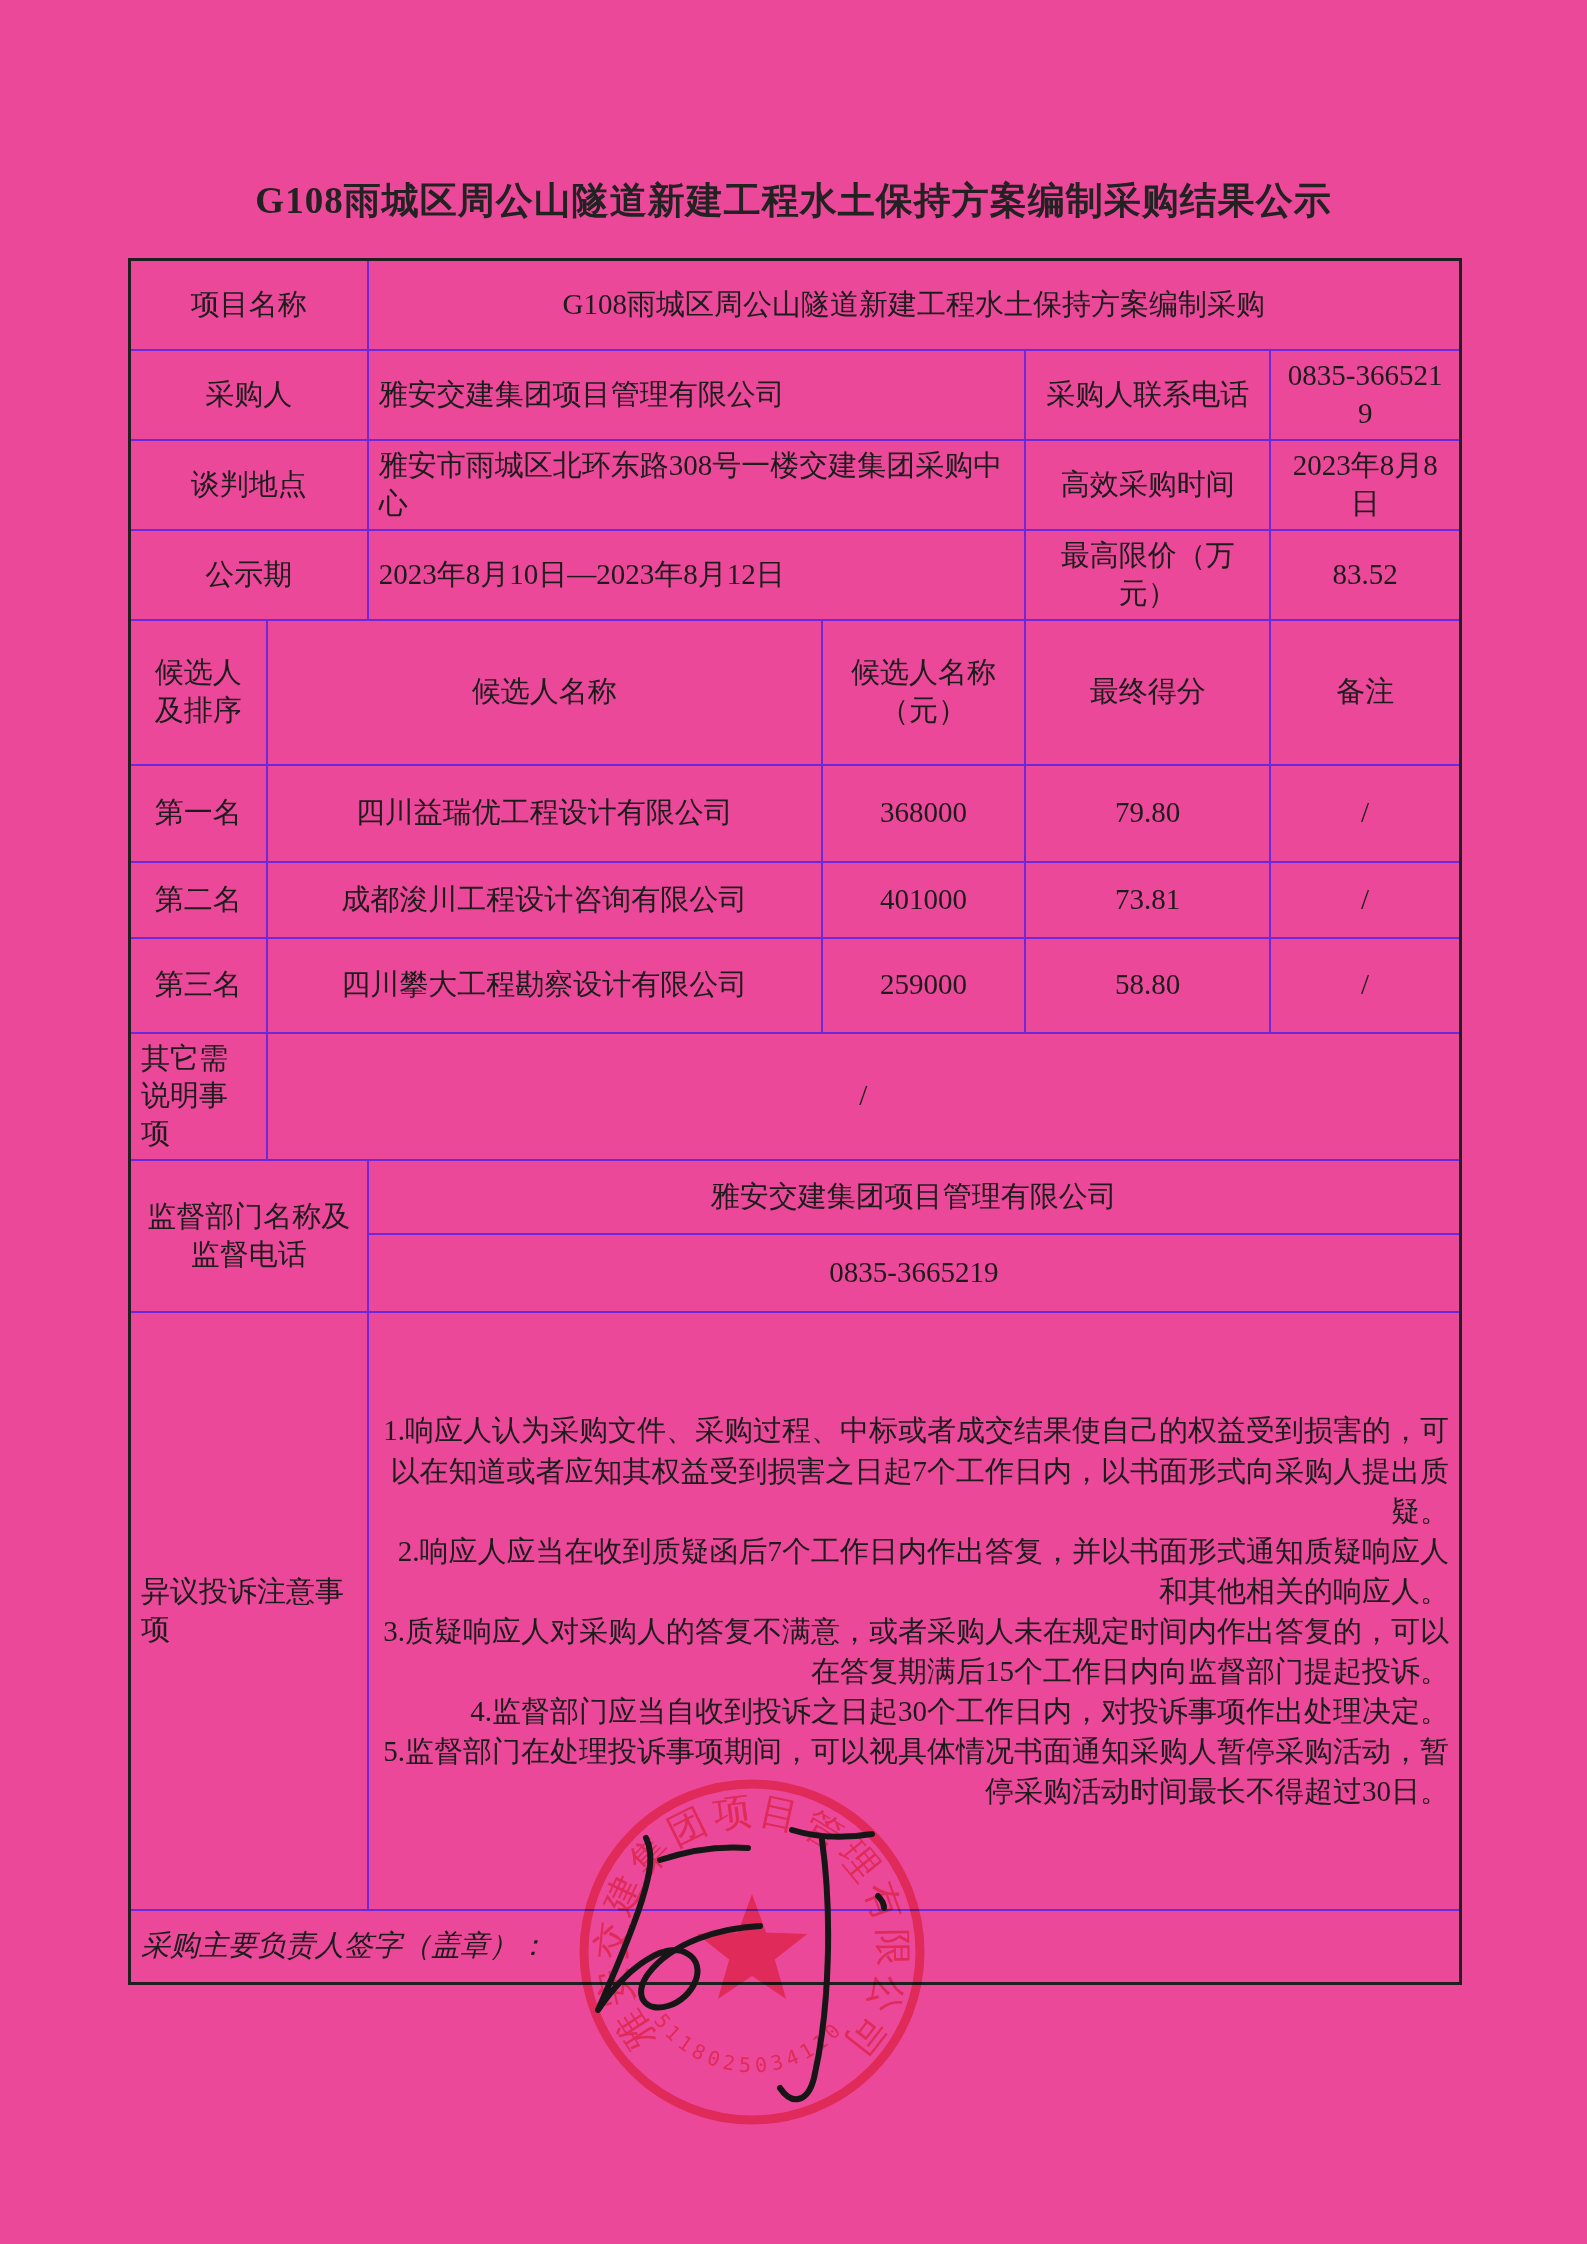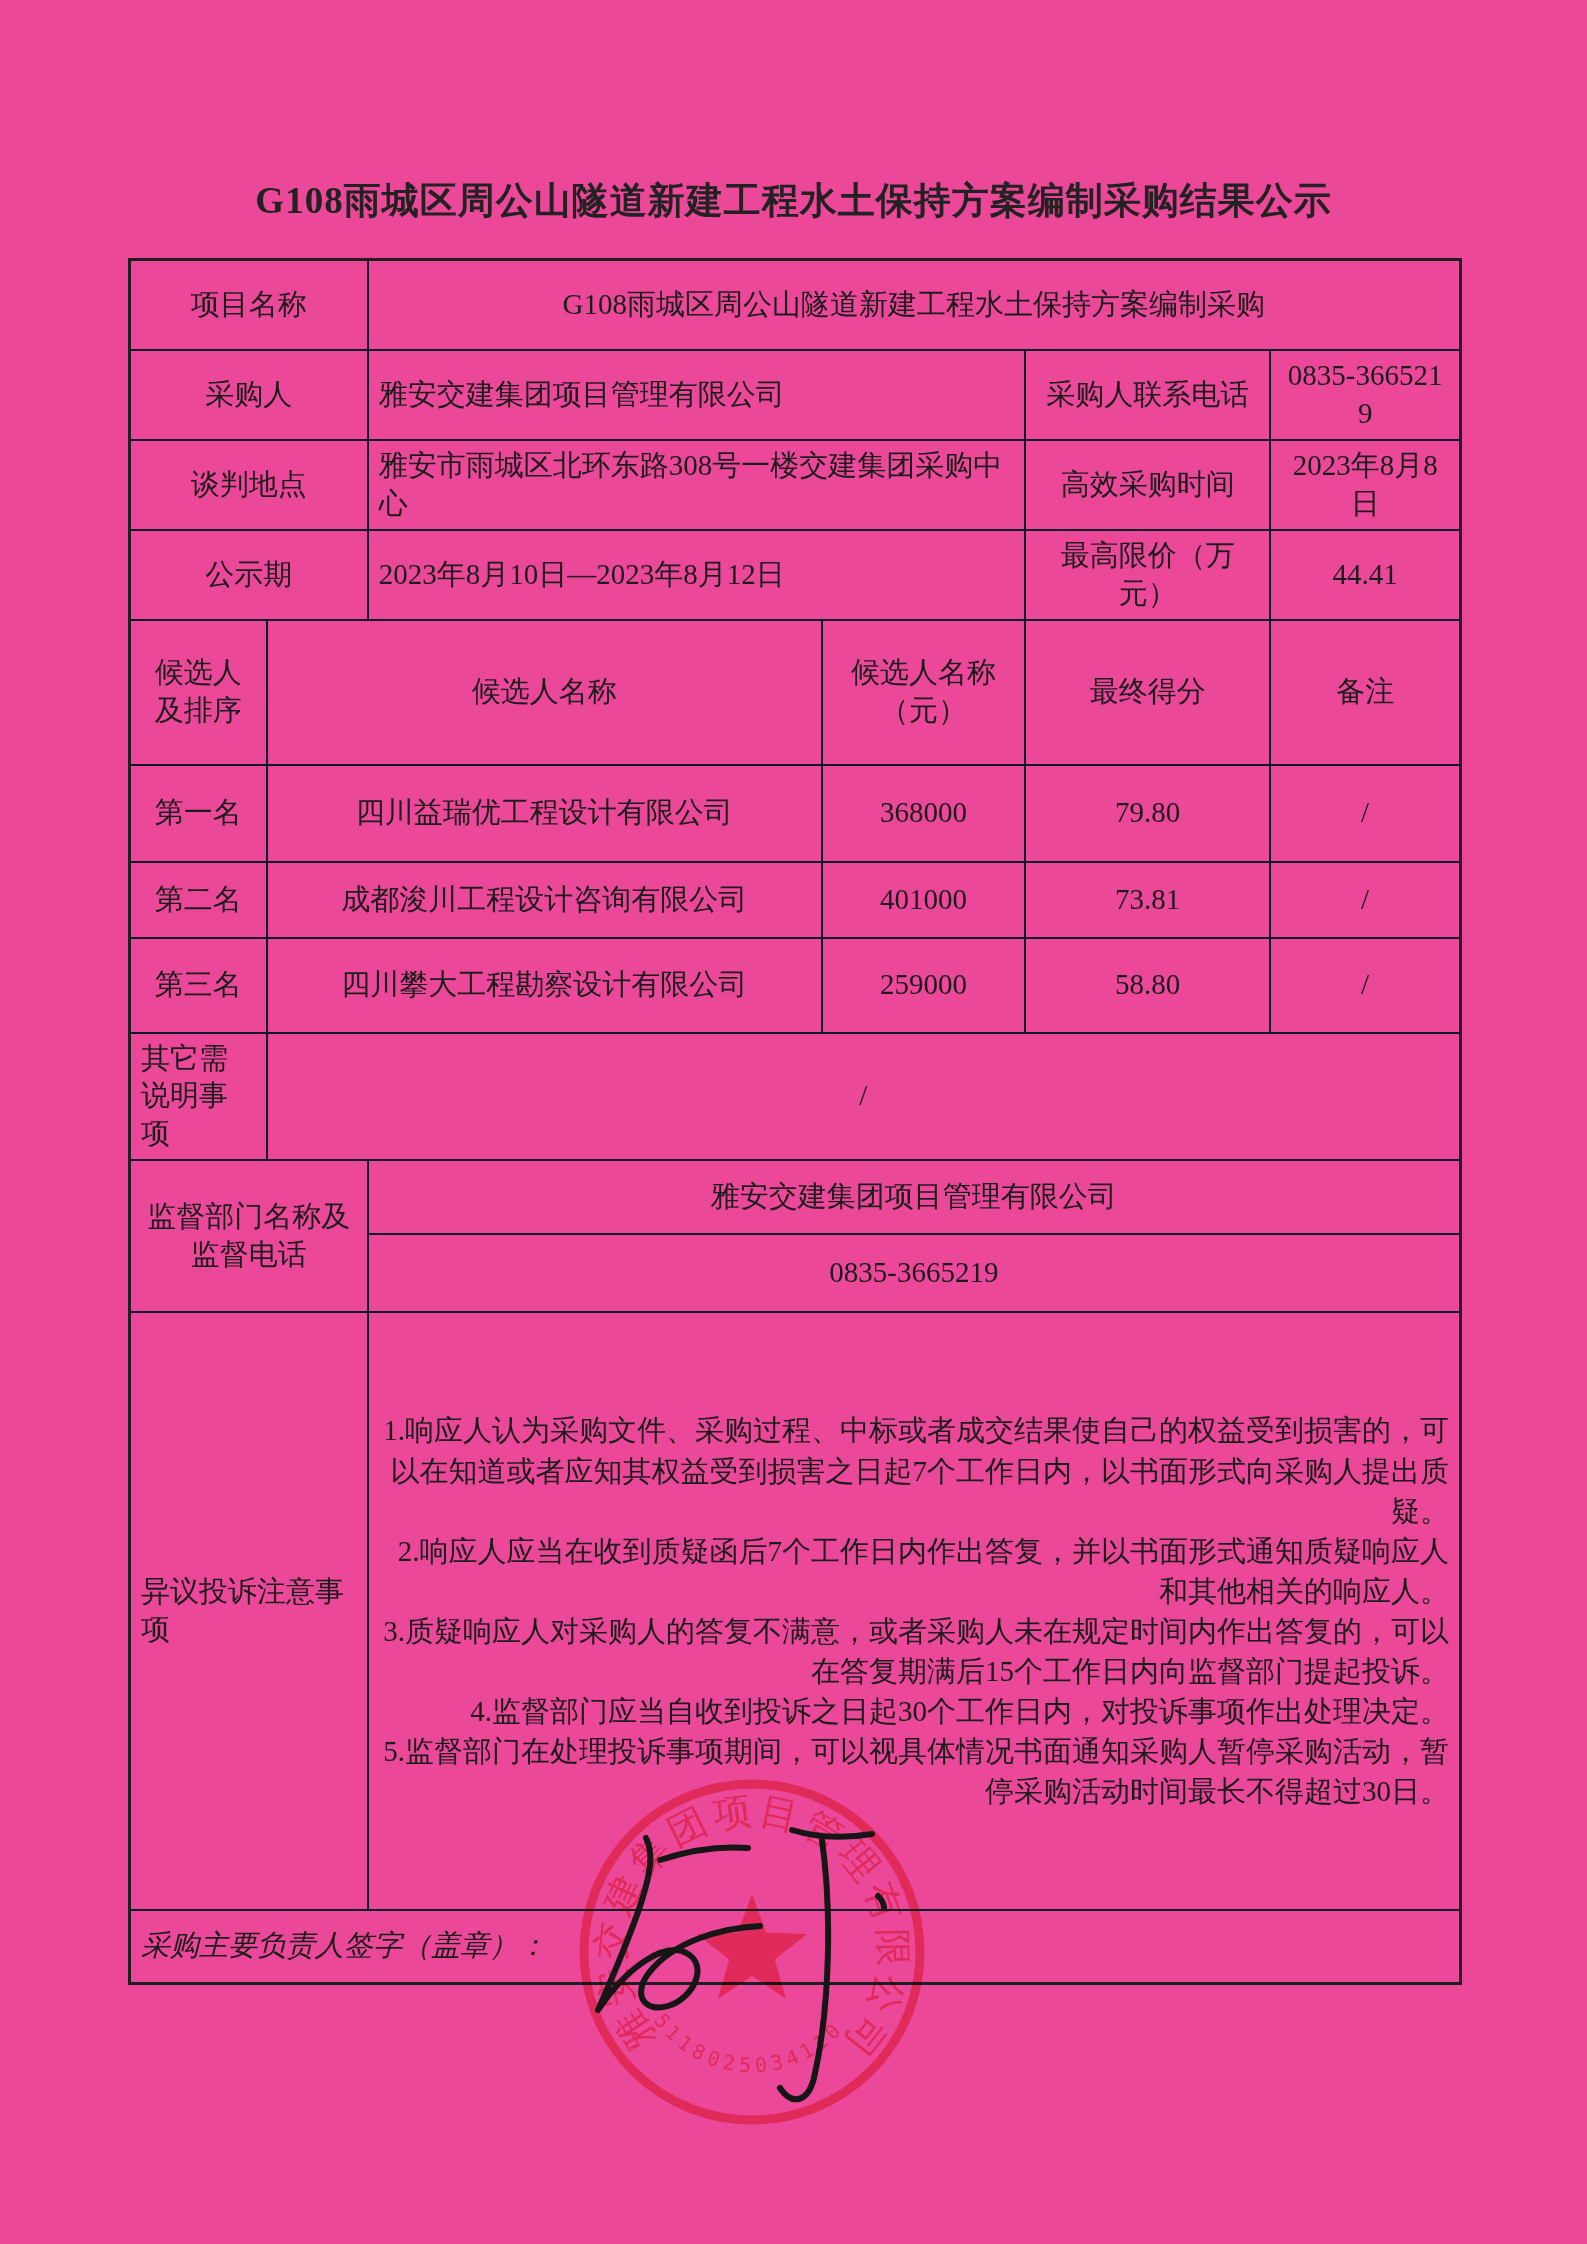--- a/index.html
+++ b/index.html
@@ -27,21 +27,21 @@
     position: absolute;
     left: 128px;
     top: 258px;
     width: 1334px;
     border-collapse: collapse;
     table-layout: fixed;
     font-size: 29px;
     color: #1c1c1c;
   }
   table.doc td {
-    border: 2px solid #0f172a;
+    border: 2px solid #6d28d9;
     vertical-align: middle;
     padding: 6px 10px;
     line-height: 1.3;
     word-break: break-all;
   }
   table.doc { border: 3px solid #1f1f1f; }
   .c { text-align: center; }
   .l { text-align: left; }
   .notes-cell { vertical-align: middle; padding: 10px 14px 10px 12px; }
   .notes-cell p { line-height: 1.38; text-align: right; }
@@ -102,21 +102,21 @@
       <td colspan="2" class="c">谈判地点</td>
       <td colspan="2" class="l">雅安市雨城区北环东路308号一楼交建集团采购中心</td>
       <td class="c">高效采购时间</td>
       <td class="c">2023年8月8日</td>
     </tr>
 
     <tr style="height:90px">
       <td colspan="2" class="c">公示期</td>
       <td colspan="2" class="l">2023年8月10日—2023年8月12日</td>
       <td class="c">最高限价（万元）</td>
-      <td class="c">44.41</td>
+      <td class="c">83.52</td>
     </tr>
 
     <tr style="height:145px">
       <td class="c label-tight">候选人及排序</td>
       <td colspan="2" class="c">候选人名称</td>
       <td class="c">
         <span style="display:block">候选人名称</span>
         <span style="display:block">（元）</span>
       </td>
       <td class="c">最终得分</td>

